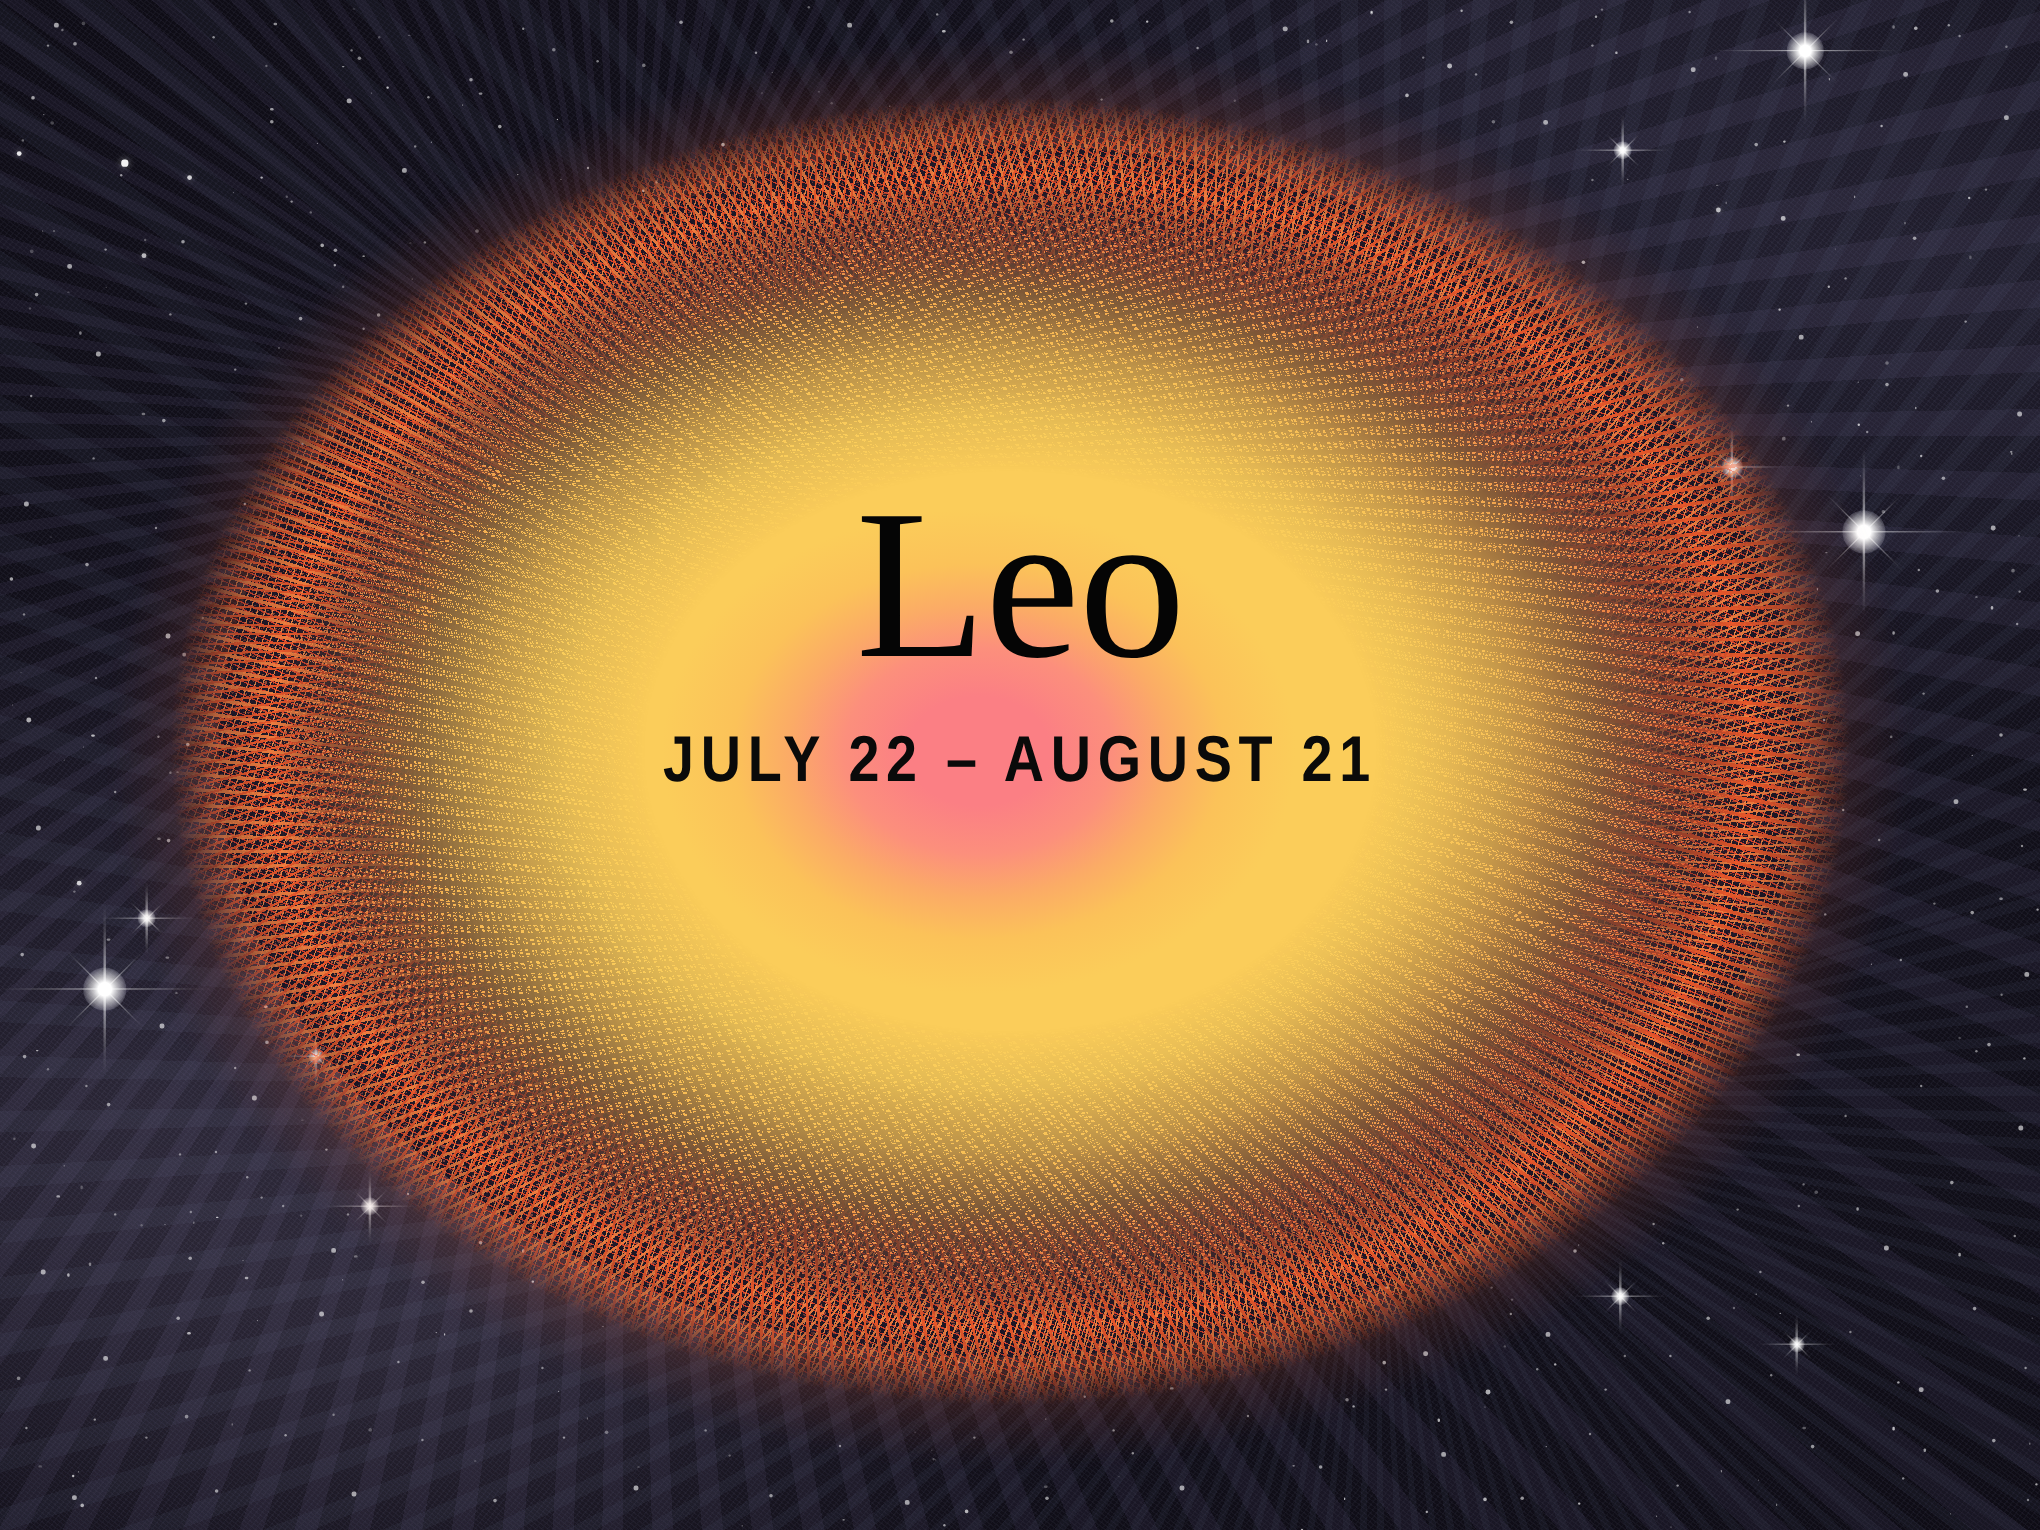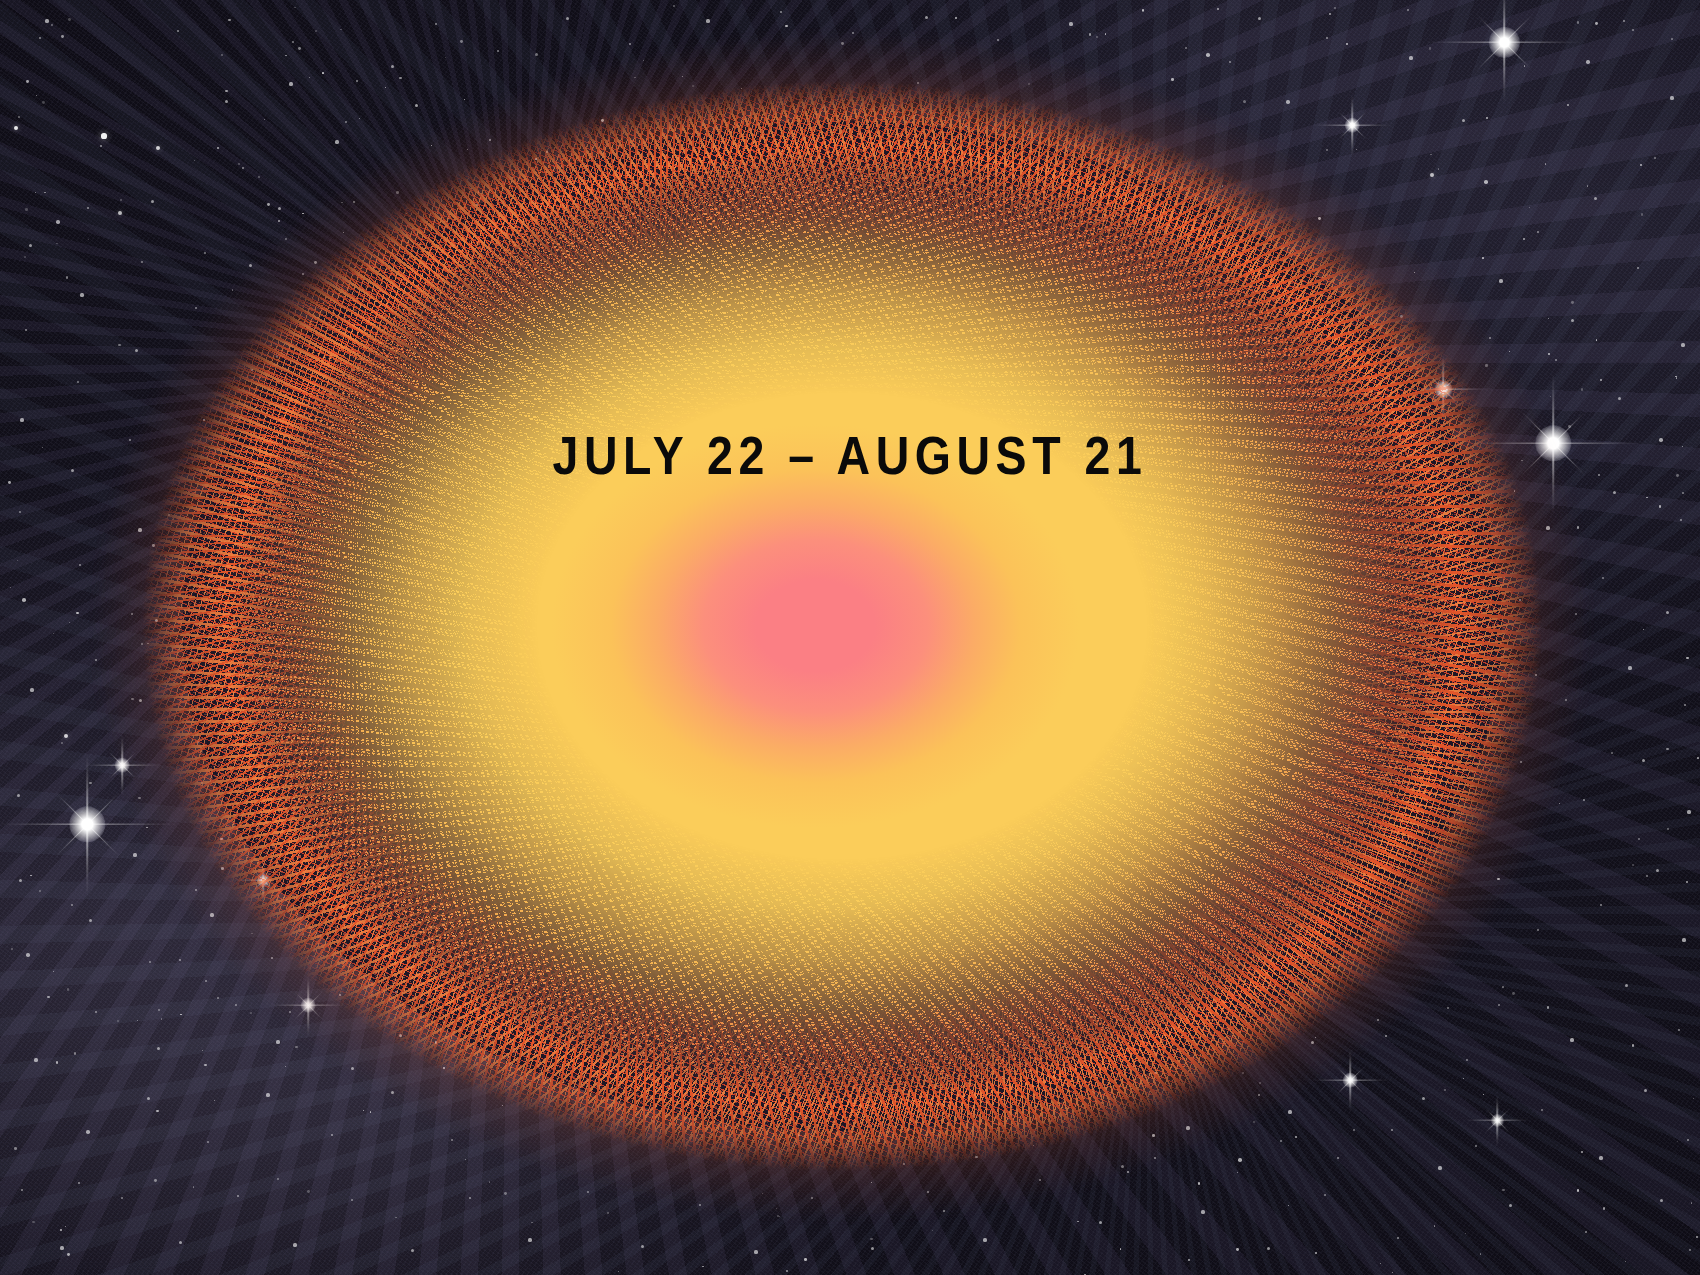--- a/index.html
+++ b/index.html
@@ -731,16 +731,17 @@
     </div>
 
   <div class="oval-wrap" id="ovalWrap" style="width: 1320px; height: 1010px; margin-left: -8px; margin-top: -12px;">
     <div class="oval-bloom"></div>
     <div class="oval-core" id="ovalCore" style="--c-core: #fb7f84; --c-mid: #fbcd5a; --c-ring: #f08a4b; --c-edge: #e8472c;"></div>
     <div class="oval-dither"></div>
     <div class="oval-speck"></div>
   </div>
 
   <div class="type-block">
+    <span class="zodiac-title">Leo</span>
     <span class="date-range">JULY 22 – AUGUST 21</span>
   </div>
 
 </div>
 
 </body></html>

